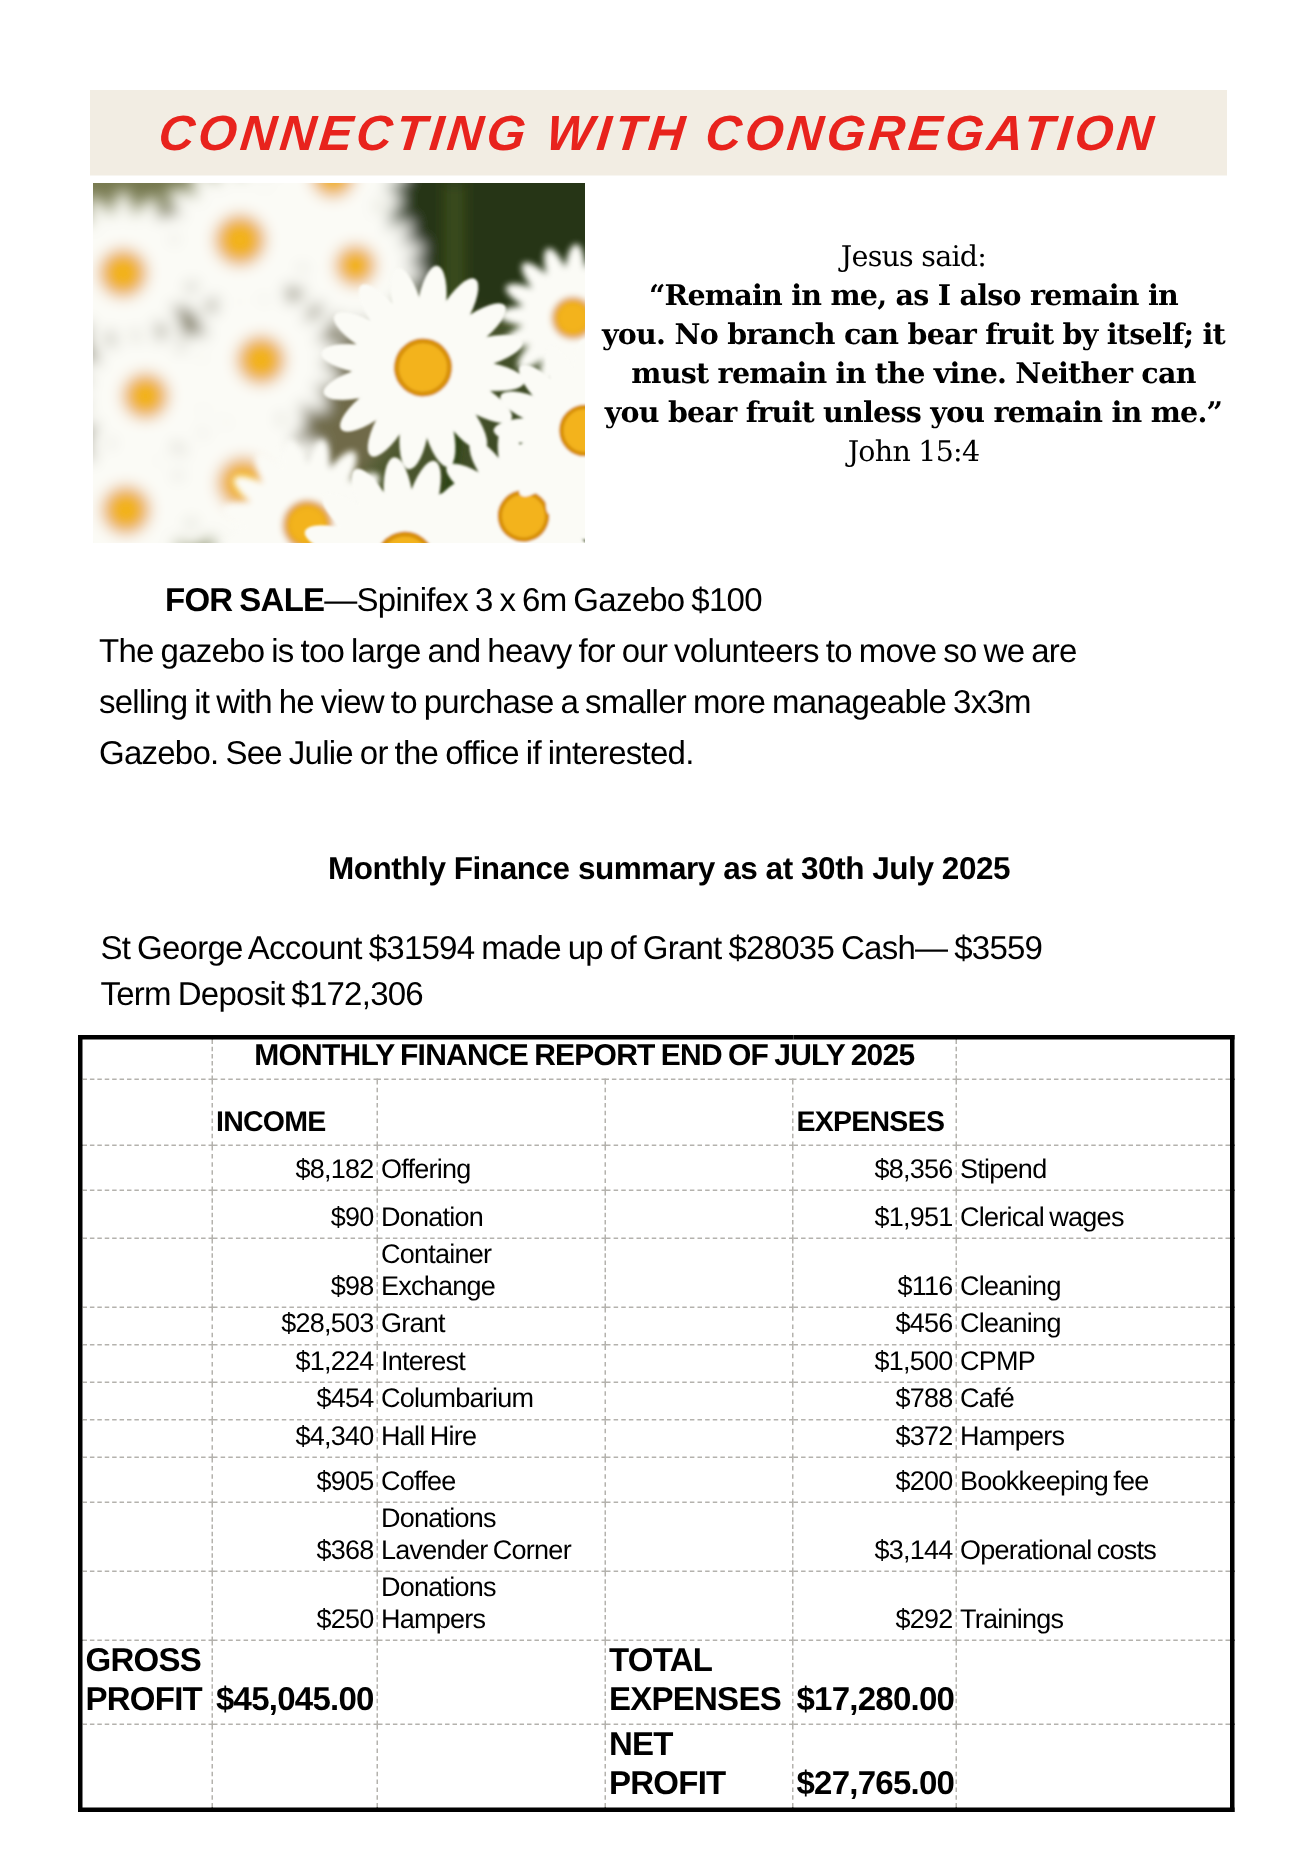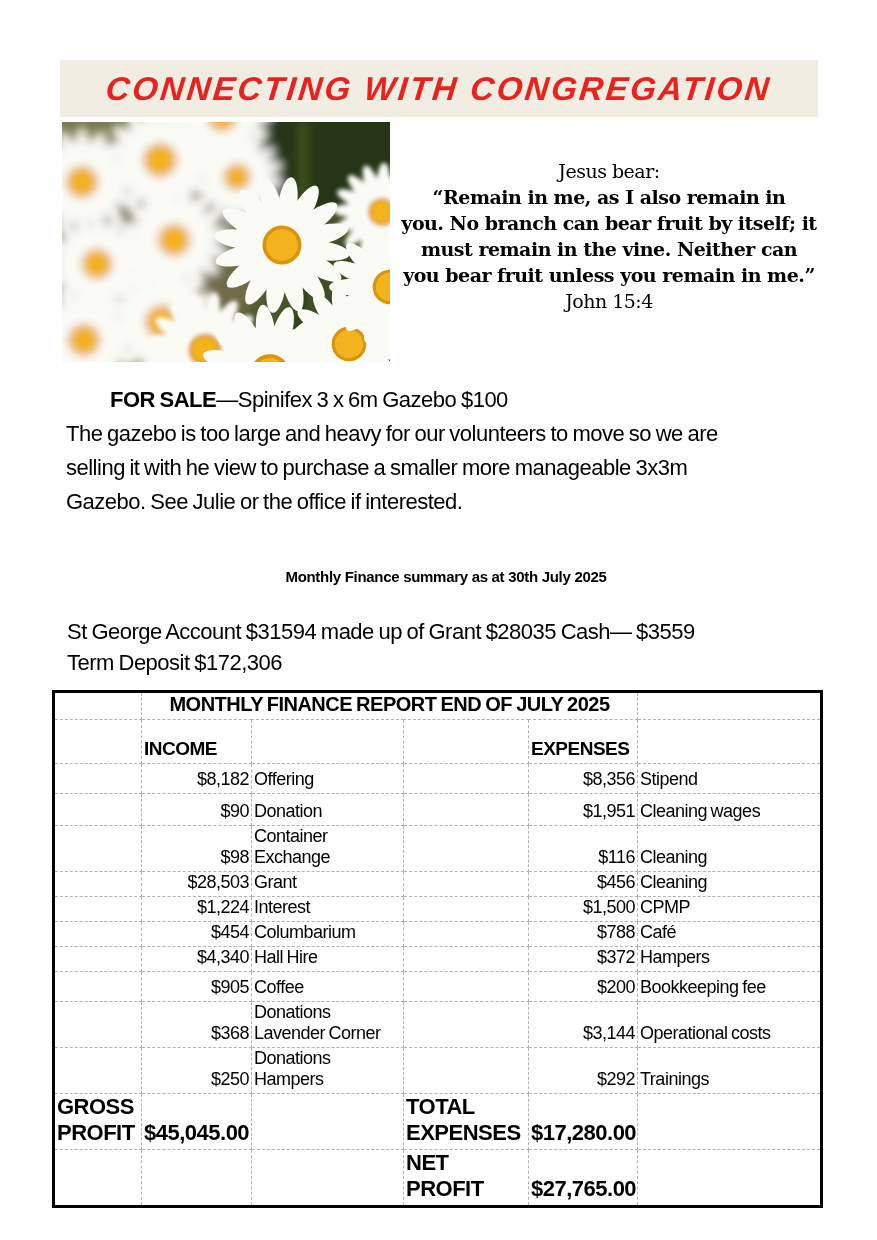--- a/index.html
+++ b/index.html
@@ -22,21 +22,21 @@
   .quote-body div{font-weight:bold;}
 
   
   .forsale{position:absolute;left:66px;top:383px;width:770px;font-size:22px;line-height:34px;
            letter-spacing:-0.5px;word-spacing:-1px;}
   .forsale div{white-space:nowrap;}
   .fs-label{font-weight:bold;margin-left:44px;}
 
   
   .fin-heading{position:absolute;left:62px;top:568px;width:768px;margin:0;text-align:center;
-               font-size:15px;font-weight:bold;letter-spacing:-0.3px;white-space:nowrap;}
+               font-size:21px;font-weight:bold;letter-spacing:-0.3px;white-space:nowrap;}
   .account{position:absolute;left:67px;top:616px;width:800px;font-size:22px;line-height:31px;
            letter-spacing:-0.5px;word-spacing:-1px;}
   .account div{white-space:nowrap;}
 
   
   .report{position:absolute;left:52px;top:690px;}
   table.fin{border-collapse:collapse;table-layout:fixed;width:768px;border:3px solid #000;
             font-size:18px;letter-spacing:-0.5px;word-spacing:-1px;}
   table.fin td{border:1px dashed #b4b2ad;padding:0 2px 3px 2px;vertical-align:bottom;
                white-space:pre-line;overflow:hidden;}
@@ -134,21 +134,21 @@
         <use href="#daisy" transform="translate(287,222) scale(1.05) rotate(-12)"></use>
         <use href="#daisy" transform="translate(328,165) scale(1.05)"></use>
         <use href="#daisy" transform="translate(220,123) scale(1.18) rotate(8)"></use>
         <use href="#daisy" transform="translate(208,252) scale(1.2) rotate(-6)"></use>
       </g>
     </svg>
   </div>
 
   <div class="mast">
     <div class="quote">
-      <div>Jesus bear:</div>
+      <div>Jesus said:</div>
       <div class="quote-body">
           <div>“Remain in me, as I also remain in</div>
           <div>you. No branch can bear fruit by itself; it</div>
           <div>must remain in the vine. Neither can</div>
           <div>you bear fruit unless you remain in me.”</div>
         </div>
       <div>John 15:4</div>
     </div>
   </div>
 
@@ -201,21 +201,21 @@
             <td></td>
             <td class="amt">$8,356</td>
             <td class="lbl">Stipend</td>
           </tr>
           <tr>
             <td></td>
             <td class="amt">$90</td>
             <td class="lbl">Donation</td>
             <td></td>
             <td class="amt">$1,951</td>
-            <td class="lbl">Cleaning wages</td>
+            <td class="lbl">Clerical wages</td>
           </tr>
           <tr>
             <td></td>
             <td class="amt">$98</td>
             <td class="lbl">Container
 Exchange</td>
             <td></td>
             <td class="amt">$116</td>
             <td class="lbl">Cleaning</td>
           </tr>

